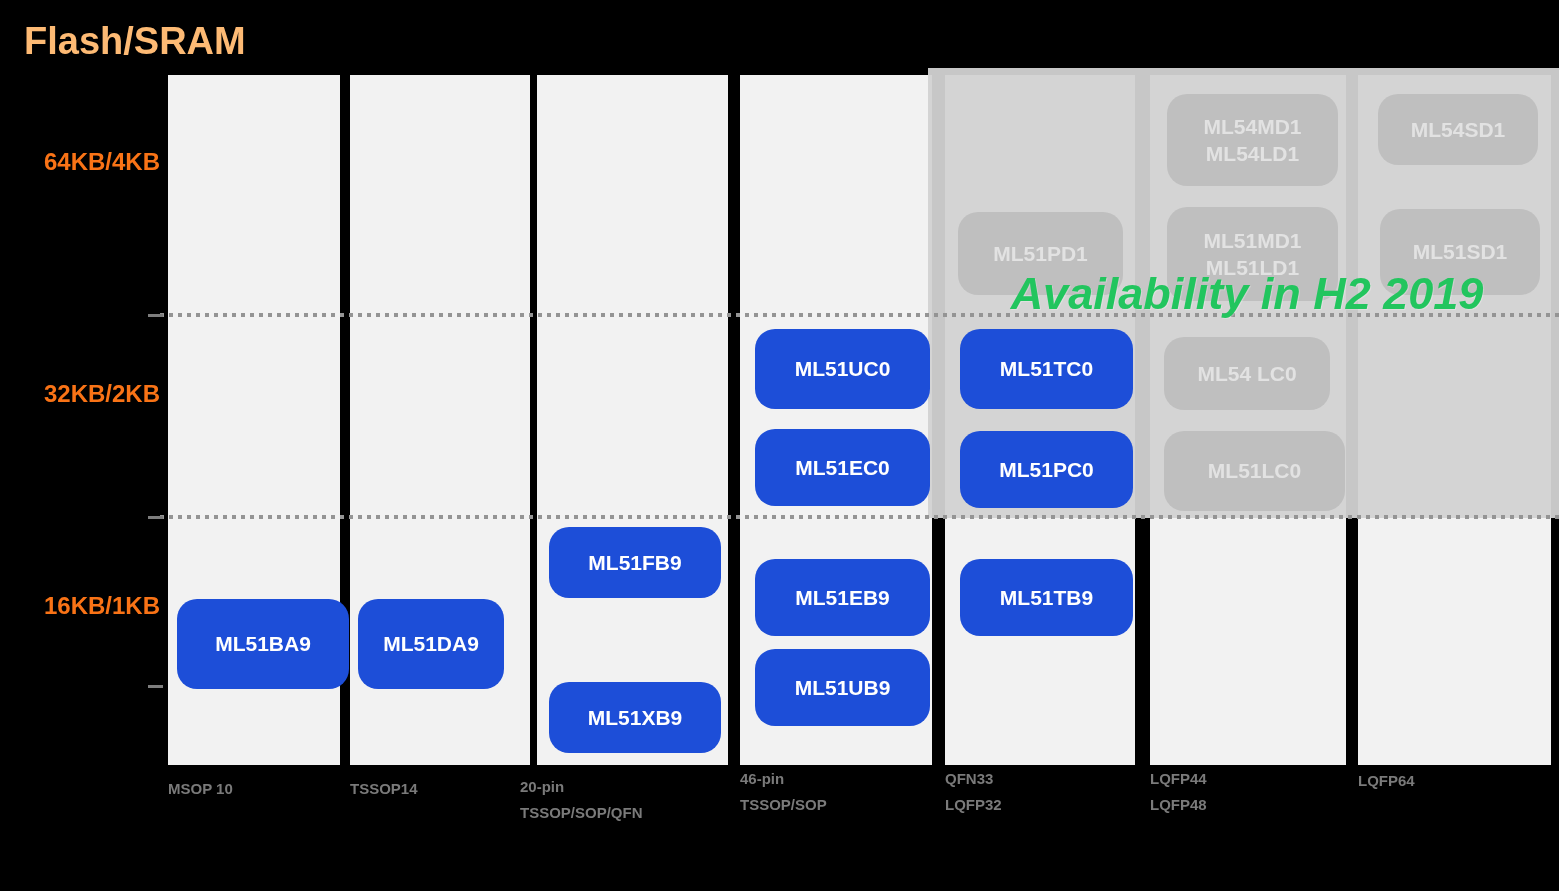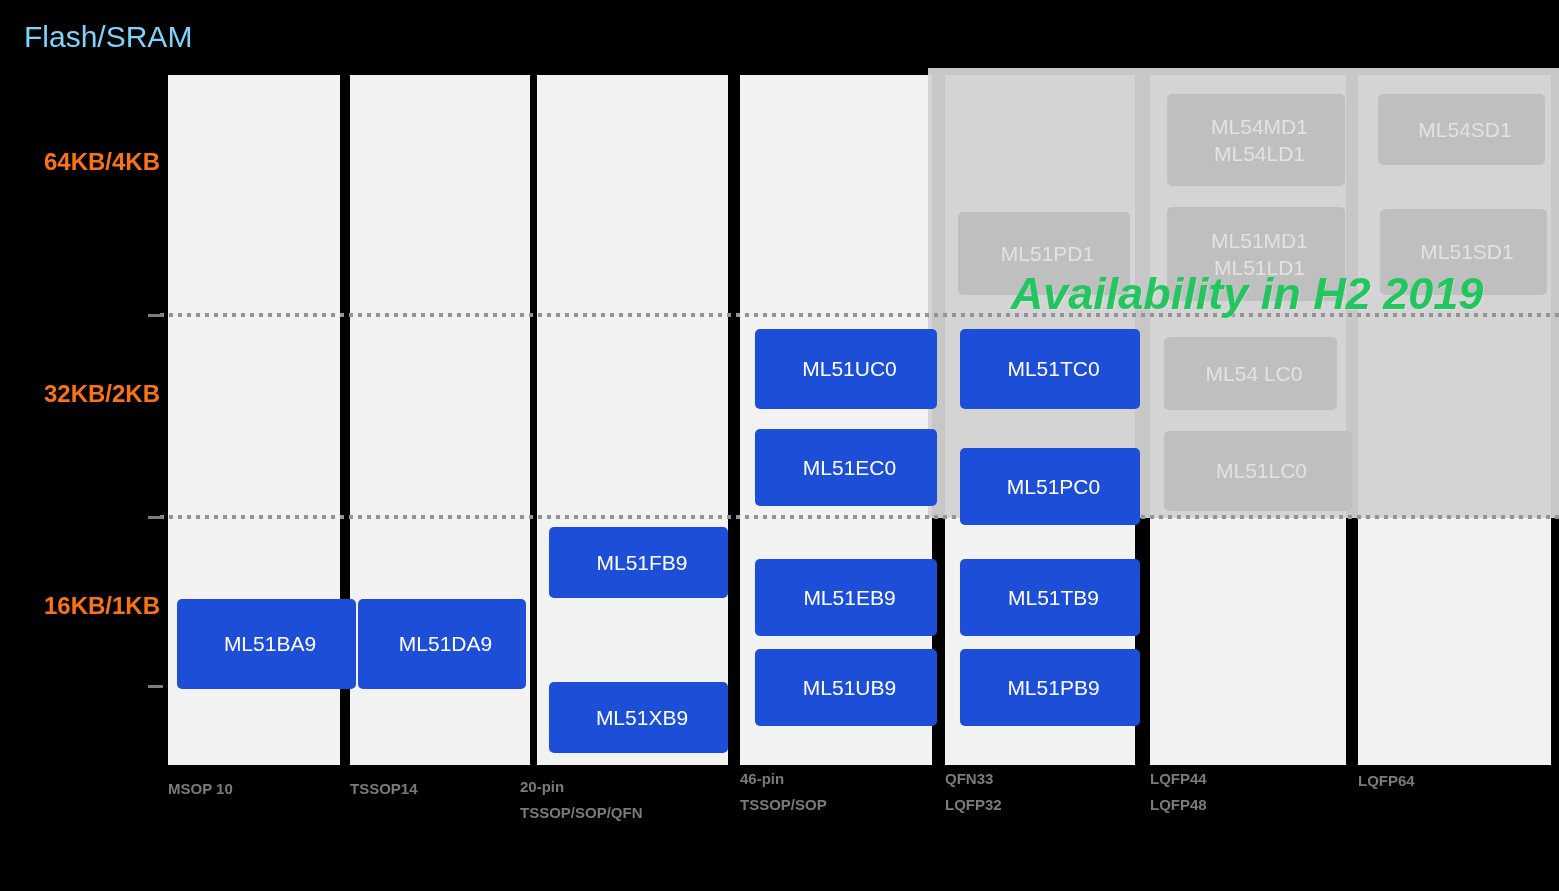--- a/index.html
+++ b/index.html
@@ -1,43 +1,43 @@
 <!DOCTYPE html>
 <html><head>
 <meta charset="utf-8">
 <style>
   html,body{margin:0;padding:0;background:#000;}
   .stage{
     position:relative;width:1559px;height:891px;background:#000;overflow:hidden;
     font-family:"Liberation Sans", sans-serif;
   }
   .title{
-    position:absolute;left:24px;top:20px;font-size:30px;font-weight:normal;color:#7dd3fc;
+    position:absolute;left:24px;top:20px;font-size:38px;font-weight:bold;color:#fdba74;
   }
   .col{
     position:absolute;top:75px;height:690px;background:#f2f2f2;
   }
   .overlay{
     position:absolute;left:928px;top:68px;width:631px;height:450px;
     background:rgba(210,210,210,0.95);
   }
   .dotline{
     position:absolute;left:160px;width:1399px;height:4px;
     background:repeating-linear-gradient(90deg,#949494 0 4px,transparent 4px 9px);
   }
   .tick{
     position:absolute;left:148px;width:15px;height:3px;background:#7d7d7d;
   }
   .ylab{
     position:absolute;left:20px;width:140px;text-align:right;
     font-size:24px;font-weight:bold;color:#f97316;
   }
   .part{
-    position:absolute;border-radius:5px;display:flex;align-items:center;justify-content:center;
-    font-size:21px;font-weight:normal;text-align:center;white-space:pre-line;line-height:1.3;padding-left:7px;
+    position:absolute;border-radius:20px;display:flex;align-items:center;justify-content:center;
+    font-size:21px;font-weight:bold;text-align:center;white-space:pre-line;line-height:1.3;
   }
   .part.red{background:#1d4ed8;color:#ffffff;}
   .part.gray{background:#bfbfbf;color:#e2e2e2;}
   .note{
     position:absolute;left:935px;top:268px;width:624px;text-align:center;
     font-size:45px;font-style:italic;font-weight:600;color:#22c55e;
     text-shadow:1px 1px 0 rgba(255,255,255,0.25);
   }
   .xlab{
     position:absolute;text-align:left;font-size:15px;font-weight:bold;color:#7a7a7a;
@@ -74,31 +74,30 @@
   <div class="part gray" style="left:1167px;top:94px;width:171px;height:92px">ML54MD1
 ML54LD1</div>
   <div class="part gray" style="left:1167px;top:207px;width:171px;height:94px">ML51MD1
 ML51LD1</div>
   <div class="part gray" style="left:1164px;top:337px;width:166px;height:73px">ML54 LC0</div>
   <div class="part gray" style="left:1164px;top:431px;width:181px;height:80px">ML51LC0</div>
   <div class="part gray" style="left:1378px;top:94px;width:160px;height:71px">ML54SD1</div>
   <div class="part gray" style="left:1380px;top:209px;width:160px;height:86px">ML51SD1</div>
 
   <div class="part red" style="left:177px;top:599px;width:172px;height:90px">ML51BA9</div>
-  <div class="part red" style="left:358px;top:599px;width:161px;height:90px">ML51DA9</div>
+  <div class="part red" style="left:358px;top:599px;width:146px;height:90px">ML51DA9</div>
   <div class="part red" style="left:549px;top:527px;width:172px;height:71px">ML51FB9</div>
   <div class="part red" style="left:549px;top:682px;width:172px;height:71px">ML51XB9</div>
   <div class="part red" style="left:755px;top:329px;width:175px;height:80px">ML51UC0</div>
   <div class="part red" style="left:755px;top:429px;width:175px;height:77px">ML51EC0</div>
   <div class="part red" style="left:755px;top:559px;width:175px;height:77px">ML51EB9</div>
   <div class="part red" style="left:755px;top:649px;width:175px;height:77px">ML51UB9</div>
   <div class="part red" style="left:960px;top:329px;width:173px;height:80px">ML51TC0</div>
-  <div class="part red" style="left:960px;top:448px;width:173px;height:77px">ML51PC0</div>
+  <div class="part red" style="left:960px;top:431px;width:173px;height:77px">ML51PC0</div>
   <div class="part red" style="left:960px;top:559px;width:173px;height:77px">ML51TB9</div>
-  <div class="part red" style="left:960px;top:649px;width:173px;height:77px">ML51PB9</div>
 
   <div class="note">Availability in H2 2019</div>
 
   <div class="xlab" style="left:168px;width:172px;top:776px">MSOP 10</div>
   <div class="xlab" style="left:350px;width:180px;top:776px">TSSOP14</div>
   <div class="xlab" style="left:520px;width:225px;top:774px">20-pin
 TSSOP/SOP/QFN</div>
   <div class="xlab" style="left:740px;width:192px;top:766px">46-pin
 TSSOP/SOP</div>
   <div class="xlab" style="left:945px;width:190px;top:766px">QFN33

